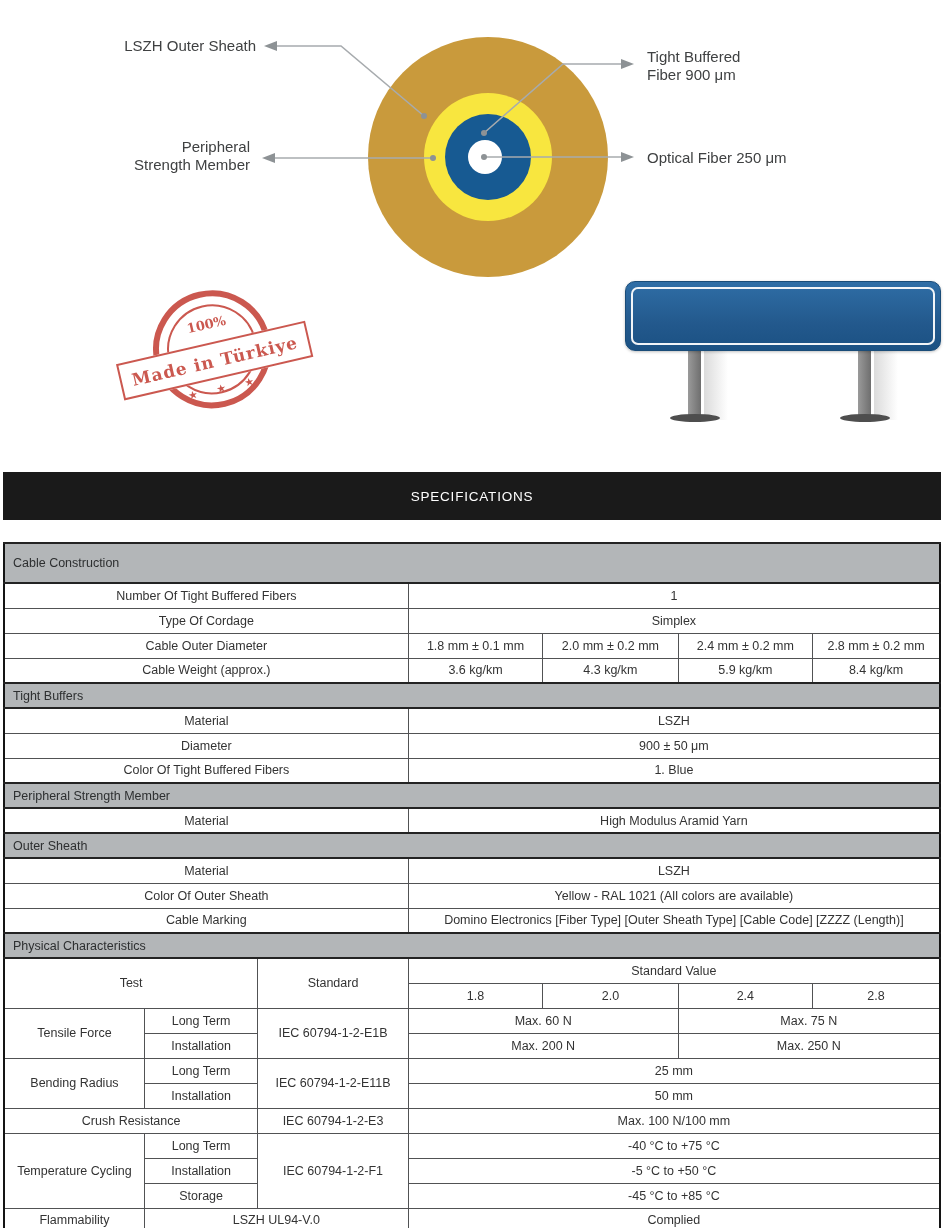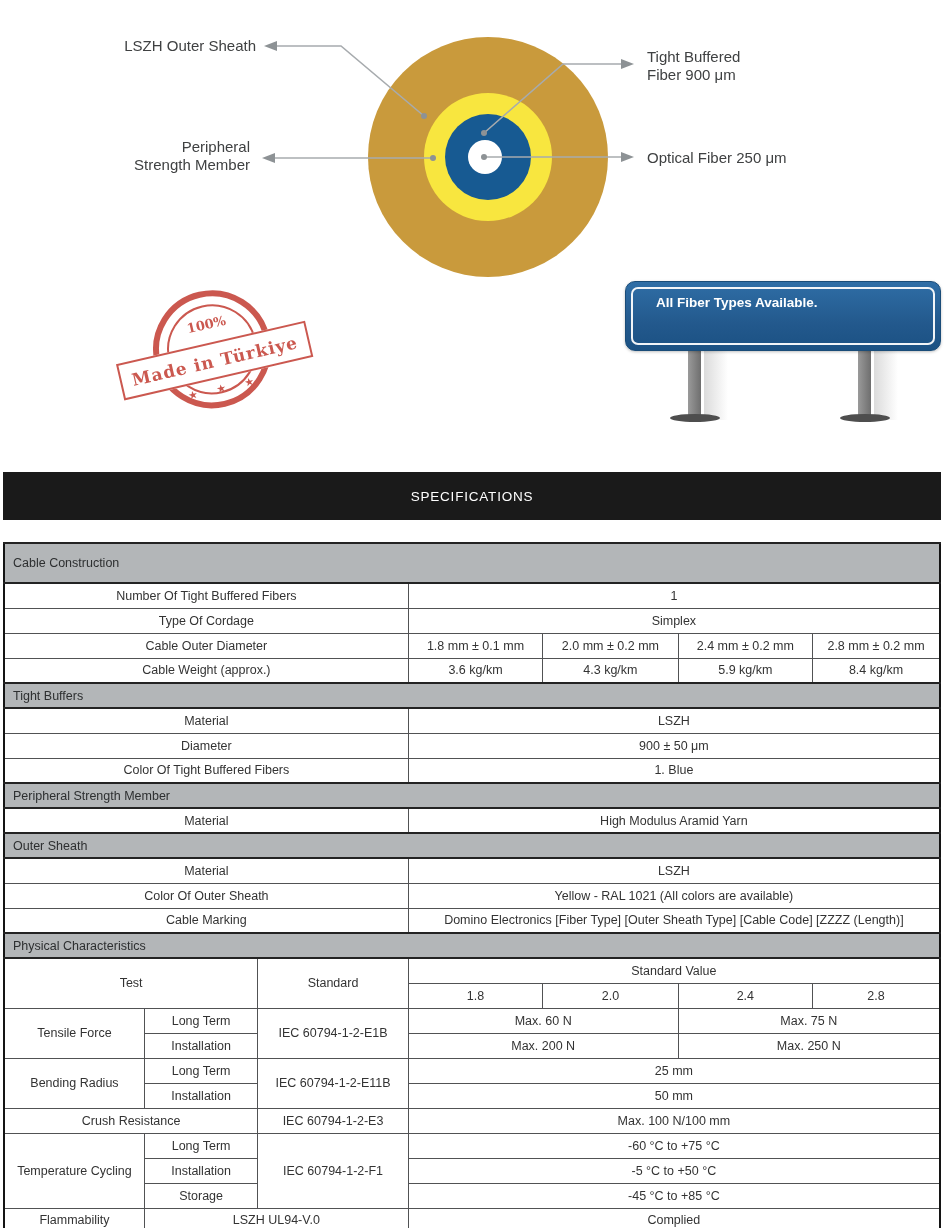--- a/index.html
+++ b/index.html
@@ -113,21 +113,20 @@
   <div class="sign-group">
     <div class="sign-streak" style="left:84px;"></div>
     <div class="sign-streak" style="left:254px;"></div>
     <div class="sign-post" style="left:68px;"></div>
     <div class="sign-post" style="left:238px;"></div>
     <div class="sign-base" style="left:50px;"></div>
     <div class="sign-base" style="left:220px;"></div>
     <div class="sign-panel">
       <div class="sign-inner-border"></div>
       <div class="sign-text">
-        <div class="sign-line1">All Fiber Types Available.</div>
       </div>
     </div>
   </div>
 
   <div class="spec-header">SPECIFICATIONS</div>
 
   <table class="spec">
     <colgroup>
       <col style="width:140px">
         <col style="width:113px">
@@ -242,21 +241,21 @@
       </tr>
       <tr>
         <td class="lbl" colspan="2">Crush Resistance</td>
         <td>IEC  60794-1-2-E3</td>
         <td colspan="4">Max. 100 N/100 mm</td>
       </tr>
       <tr>
         <td class="lbl" rowspan="3">Temperature Cycling</td>
         <td>Long Term</td>
         <td rowspan="3">IEC 60794-1-2-F1</td>
-        <td colspan="4">-60 °C to +75 °C</td>
+        <td colspan="4">-40 °C to +75 °C</td>
       </tr>
       <tr>
         <td>Installation</td>
         <td colspan="4">-5 °C to +50 °C</td>
       </tr>
       <tr>
         <td>Storage</td>
         <td colspan="4">-45 °C to +85 °C</td>
       </tr>
       <tr>

